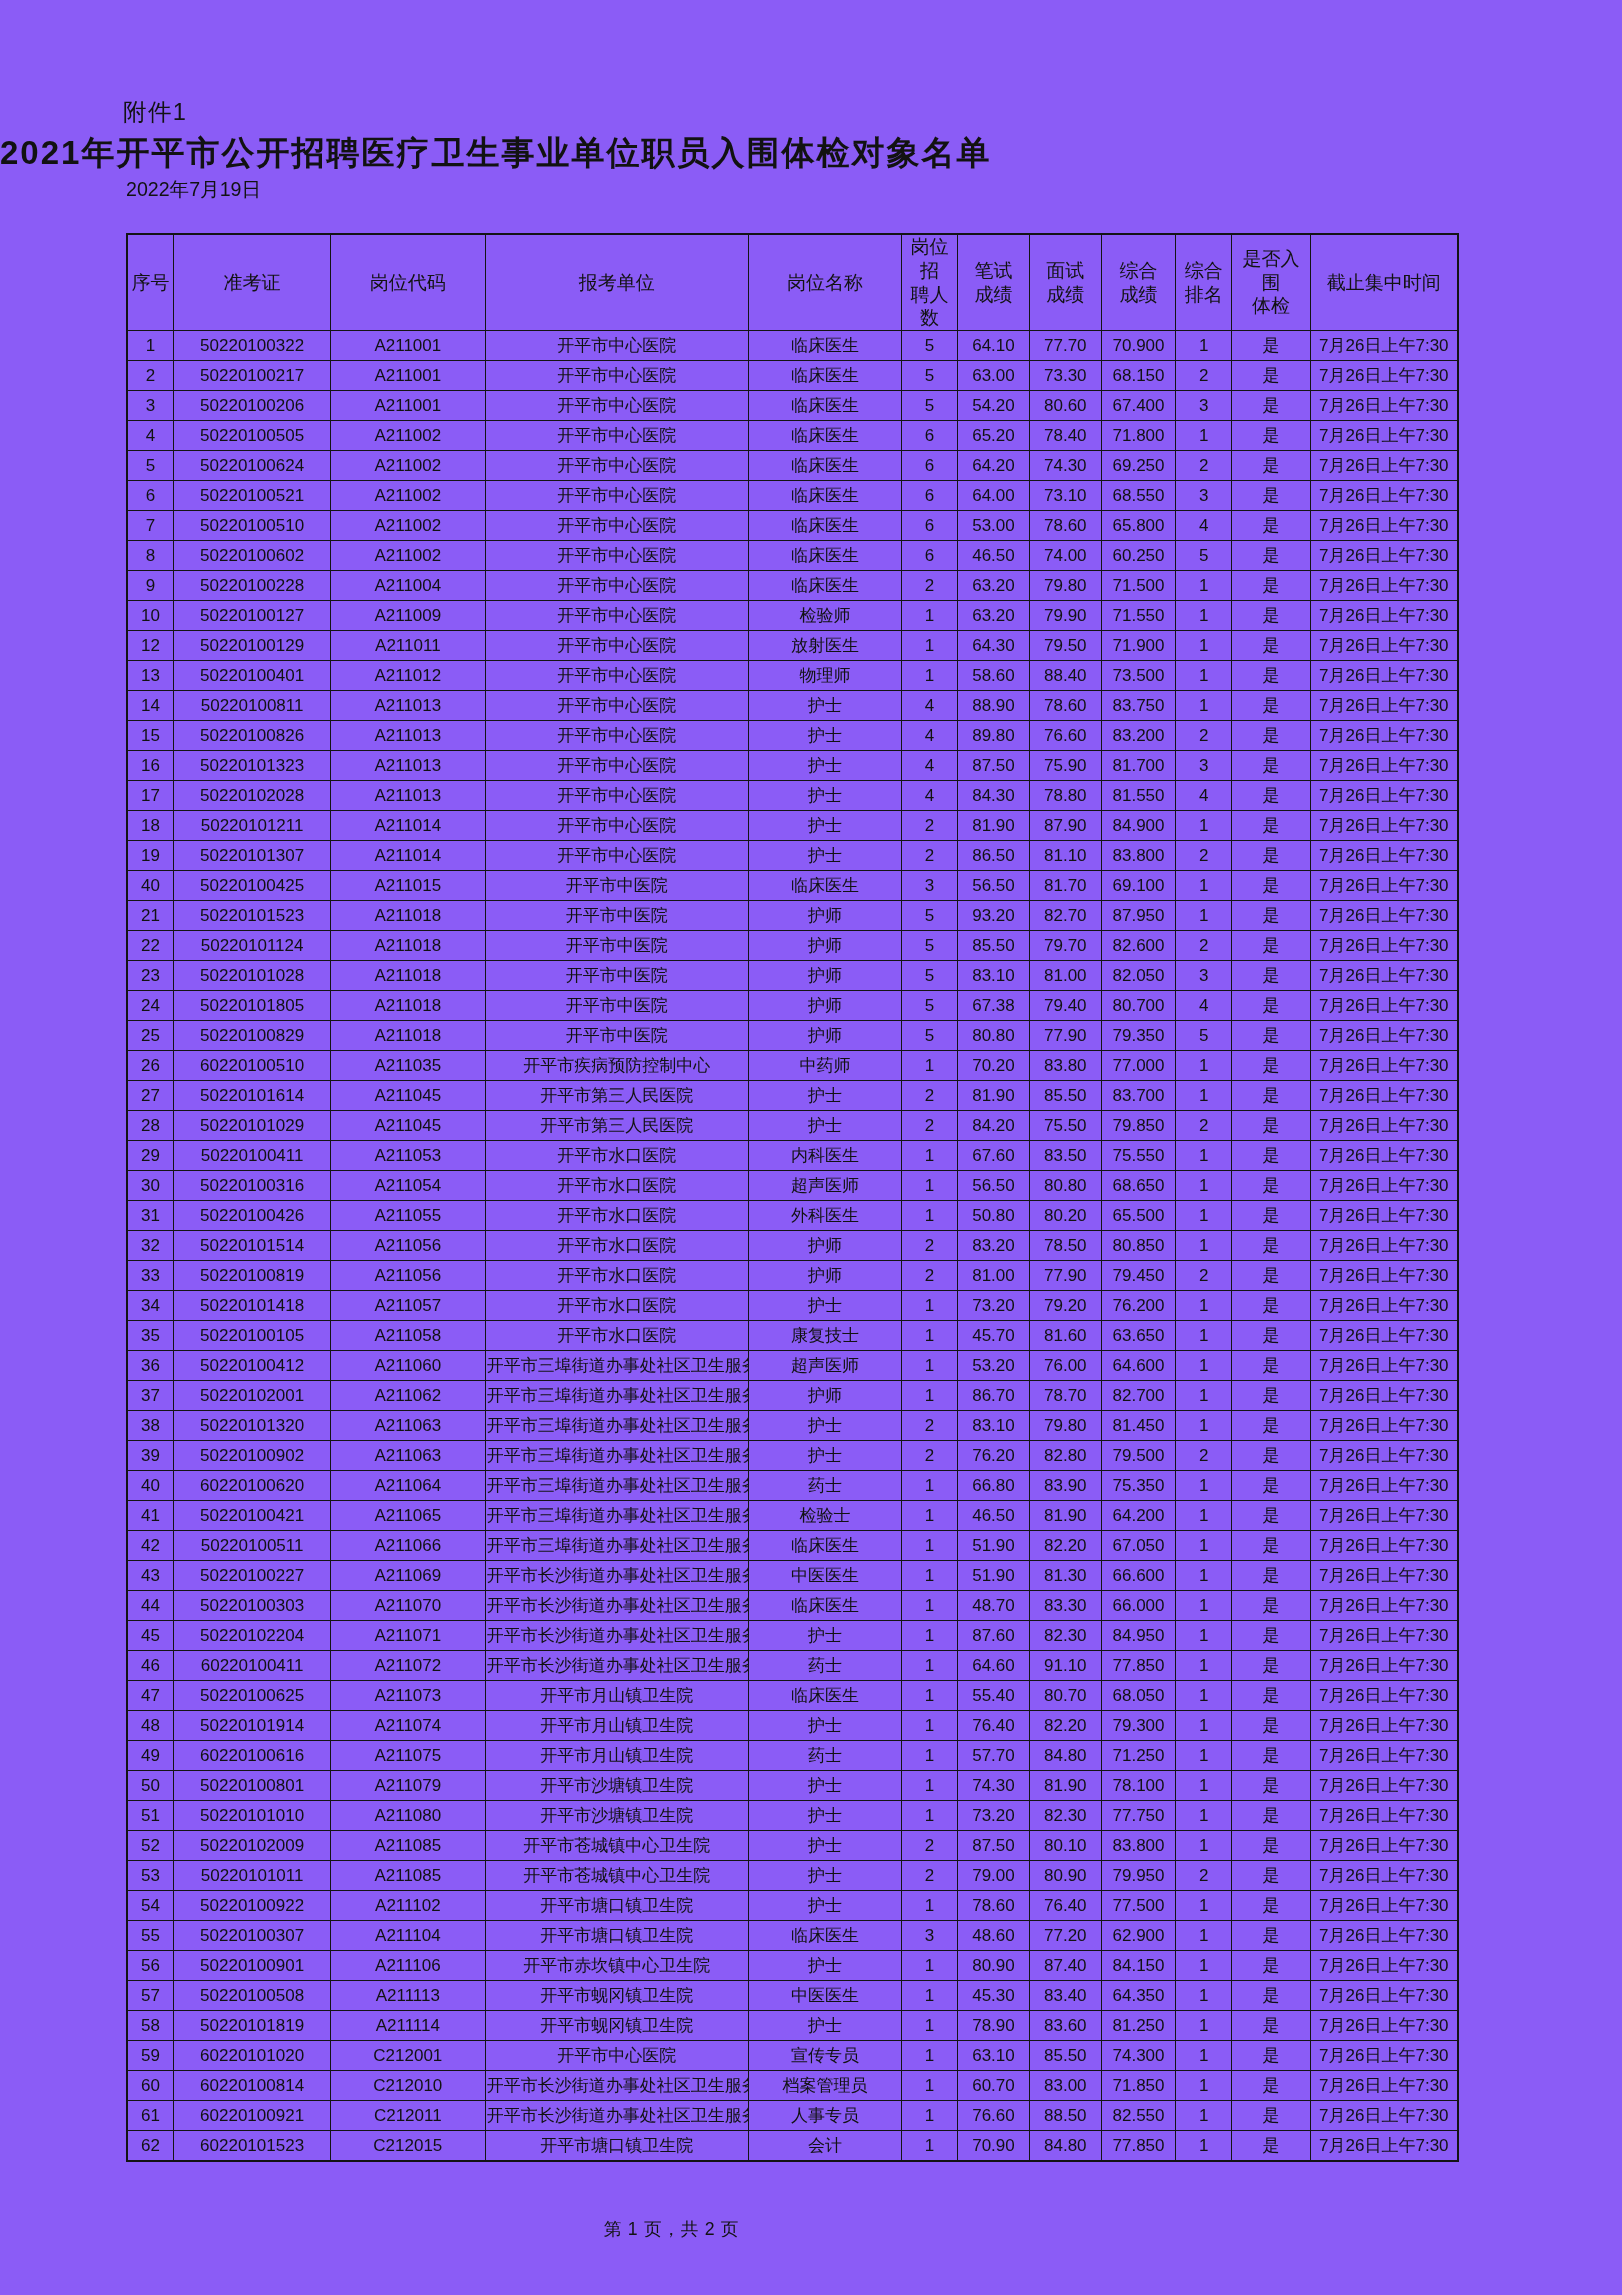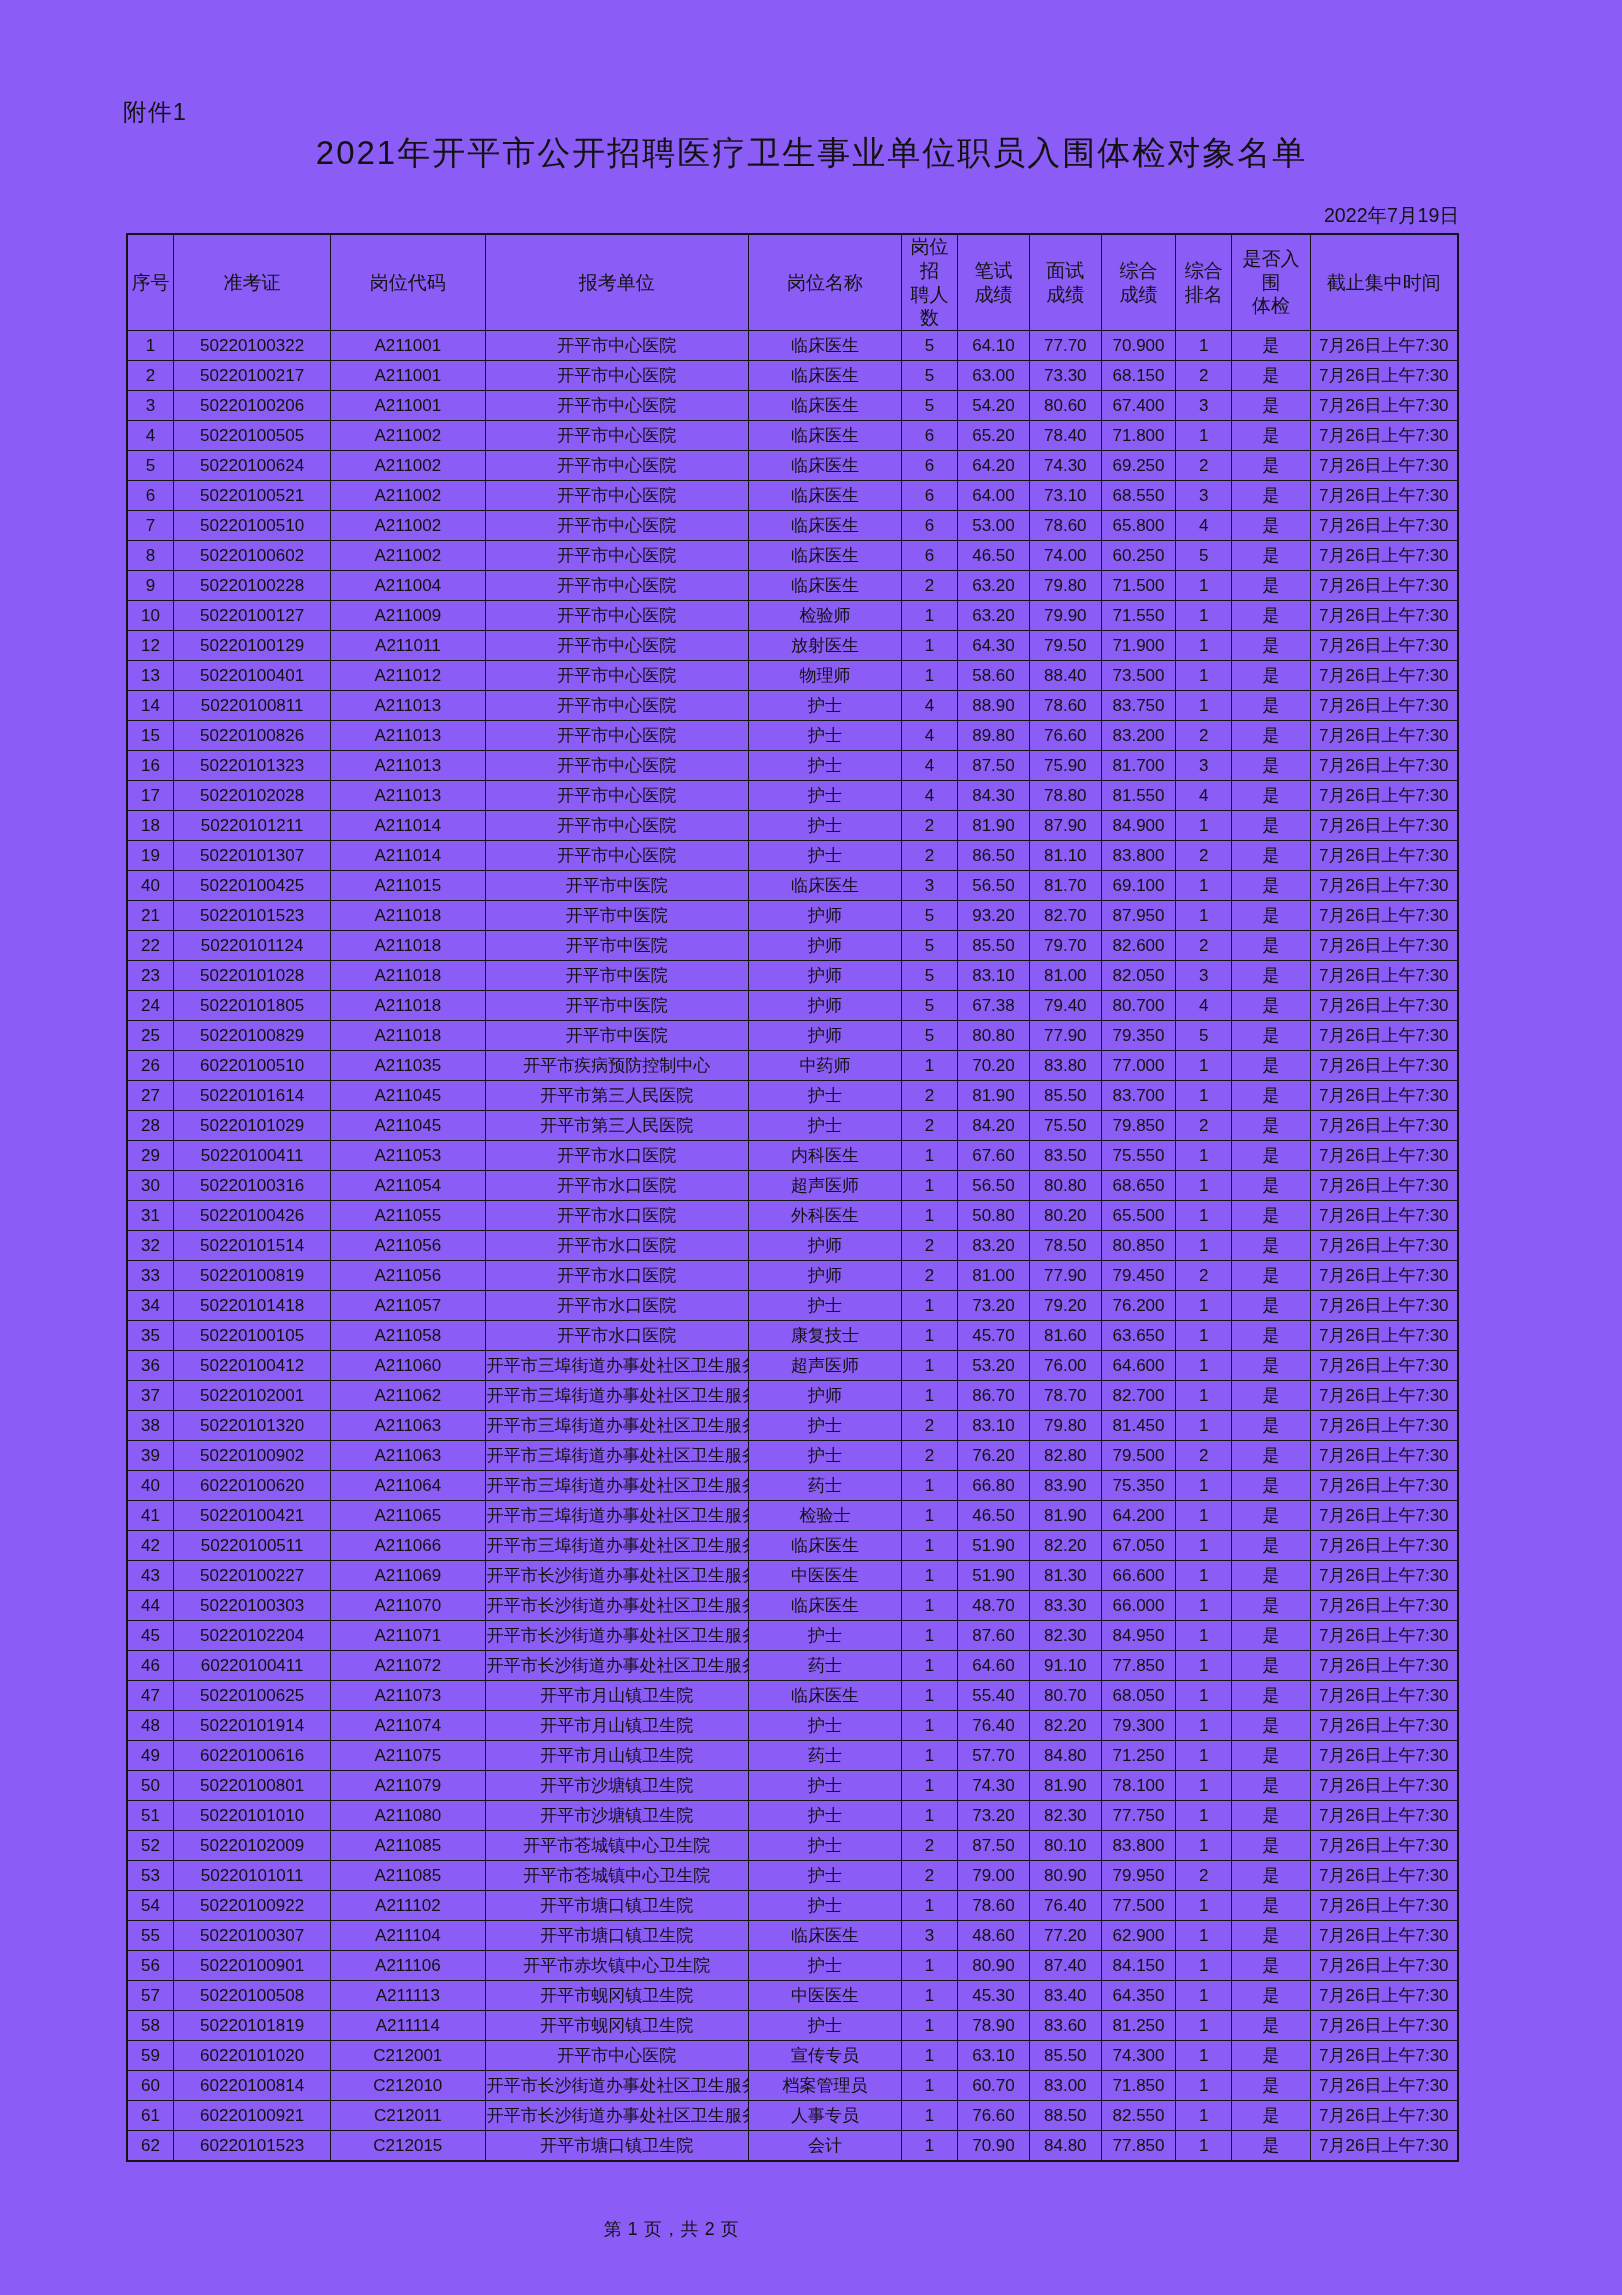--- a/index.html
+++ b/index.html
@@ -10,25 +10,25 @@
     font-family:"Liberation Sans","DejaVu Sans",sans-serif;
     color:#121212;
     overflow:hidden;
   }
   .attachment{
     position:absolute;left:123px;top:96px;
     font-size:23.6px;letter-spacing:1.3px;
   }
   .title{
     position:absolute;left:0;top:131px;width:1623px;
-    text-align:center;font-size:33px;font-weight:400;letter-spacing:2px;
+    font-size:33px;font-weight:700;letter-spacing:2px;
   }
   .doc-date{
-    position:absolute;left:126px;top:202px;width:1333px;
-    text-align:right;font-size:19.6px;
+    position:absolute;left:126px;top:176px;width:1333px;
+    text-align:left;font-size:19.6px;
   }
   table.roster{
     position:absolute;left:126px;top:233px;width:1333px;
     border-collapse:collapse;table-layout:fixed;
     border:2px solid #141414;
   }
   table.roster th,table.roster td{
     border:1.3px solid #141414;
     text-align:center;vertical-align:middle;
     padding:0 1.3px;

